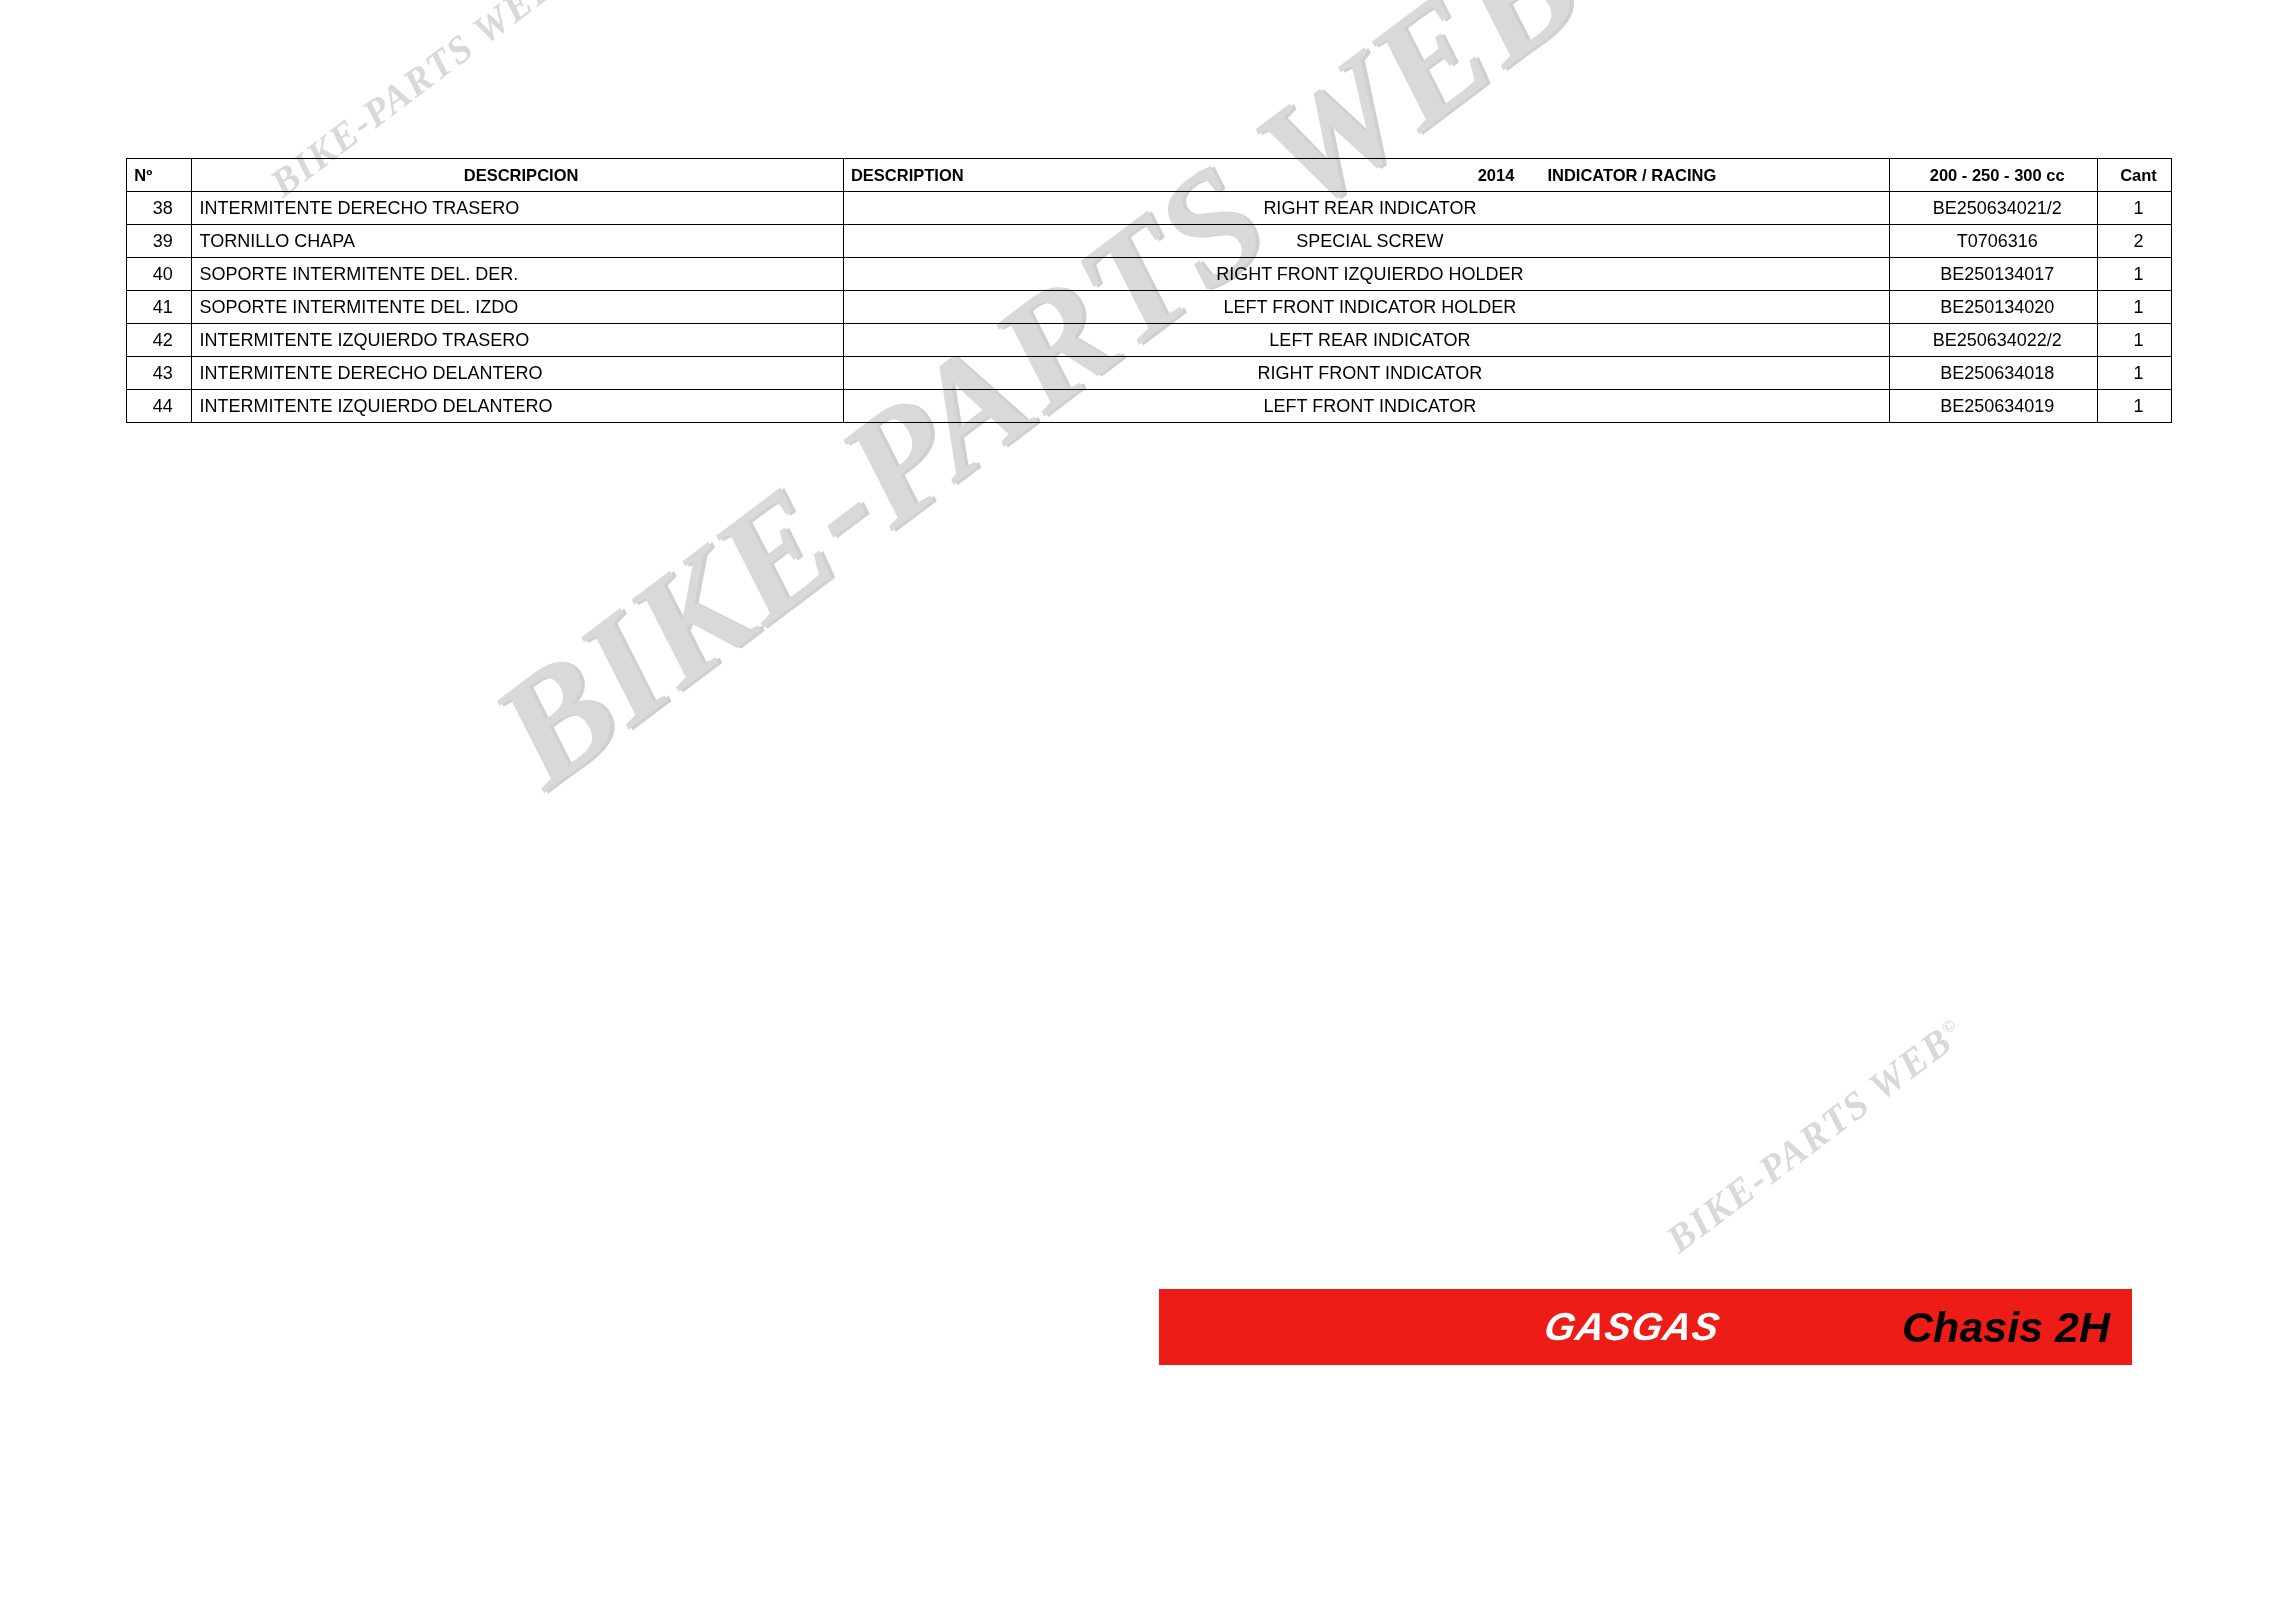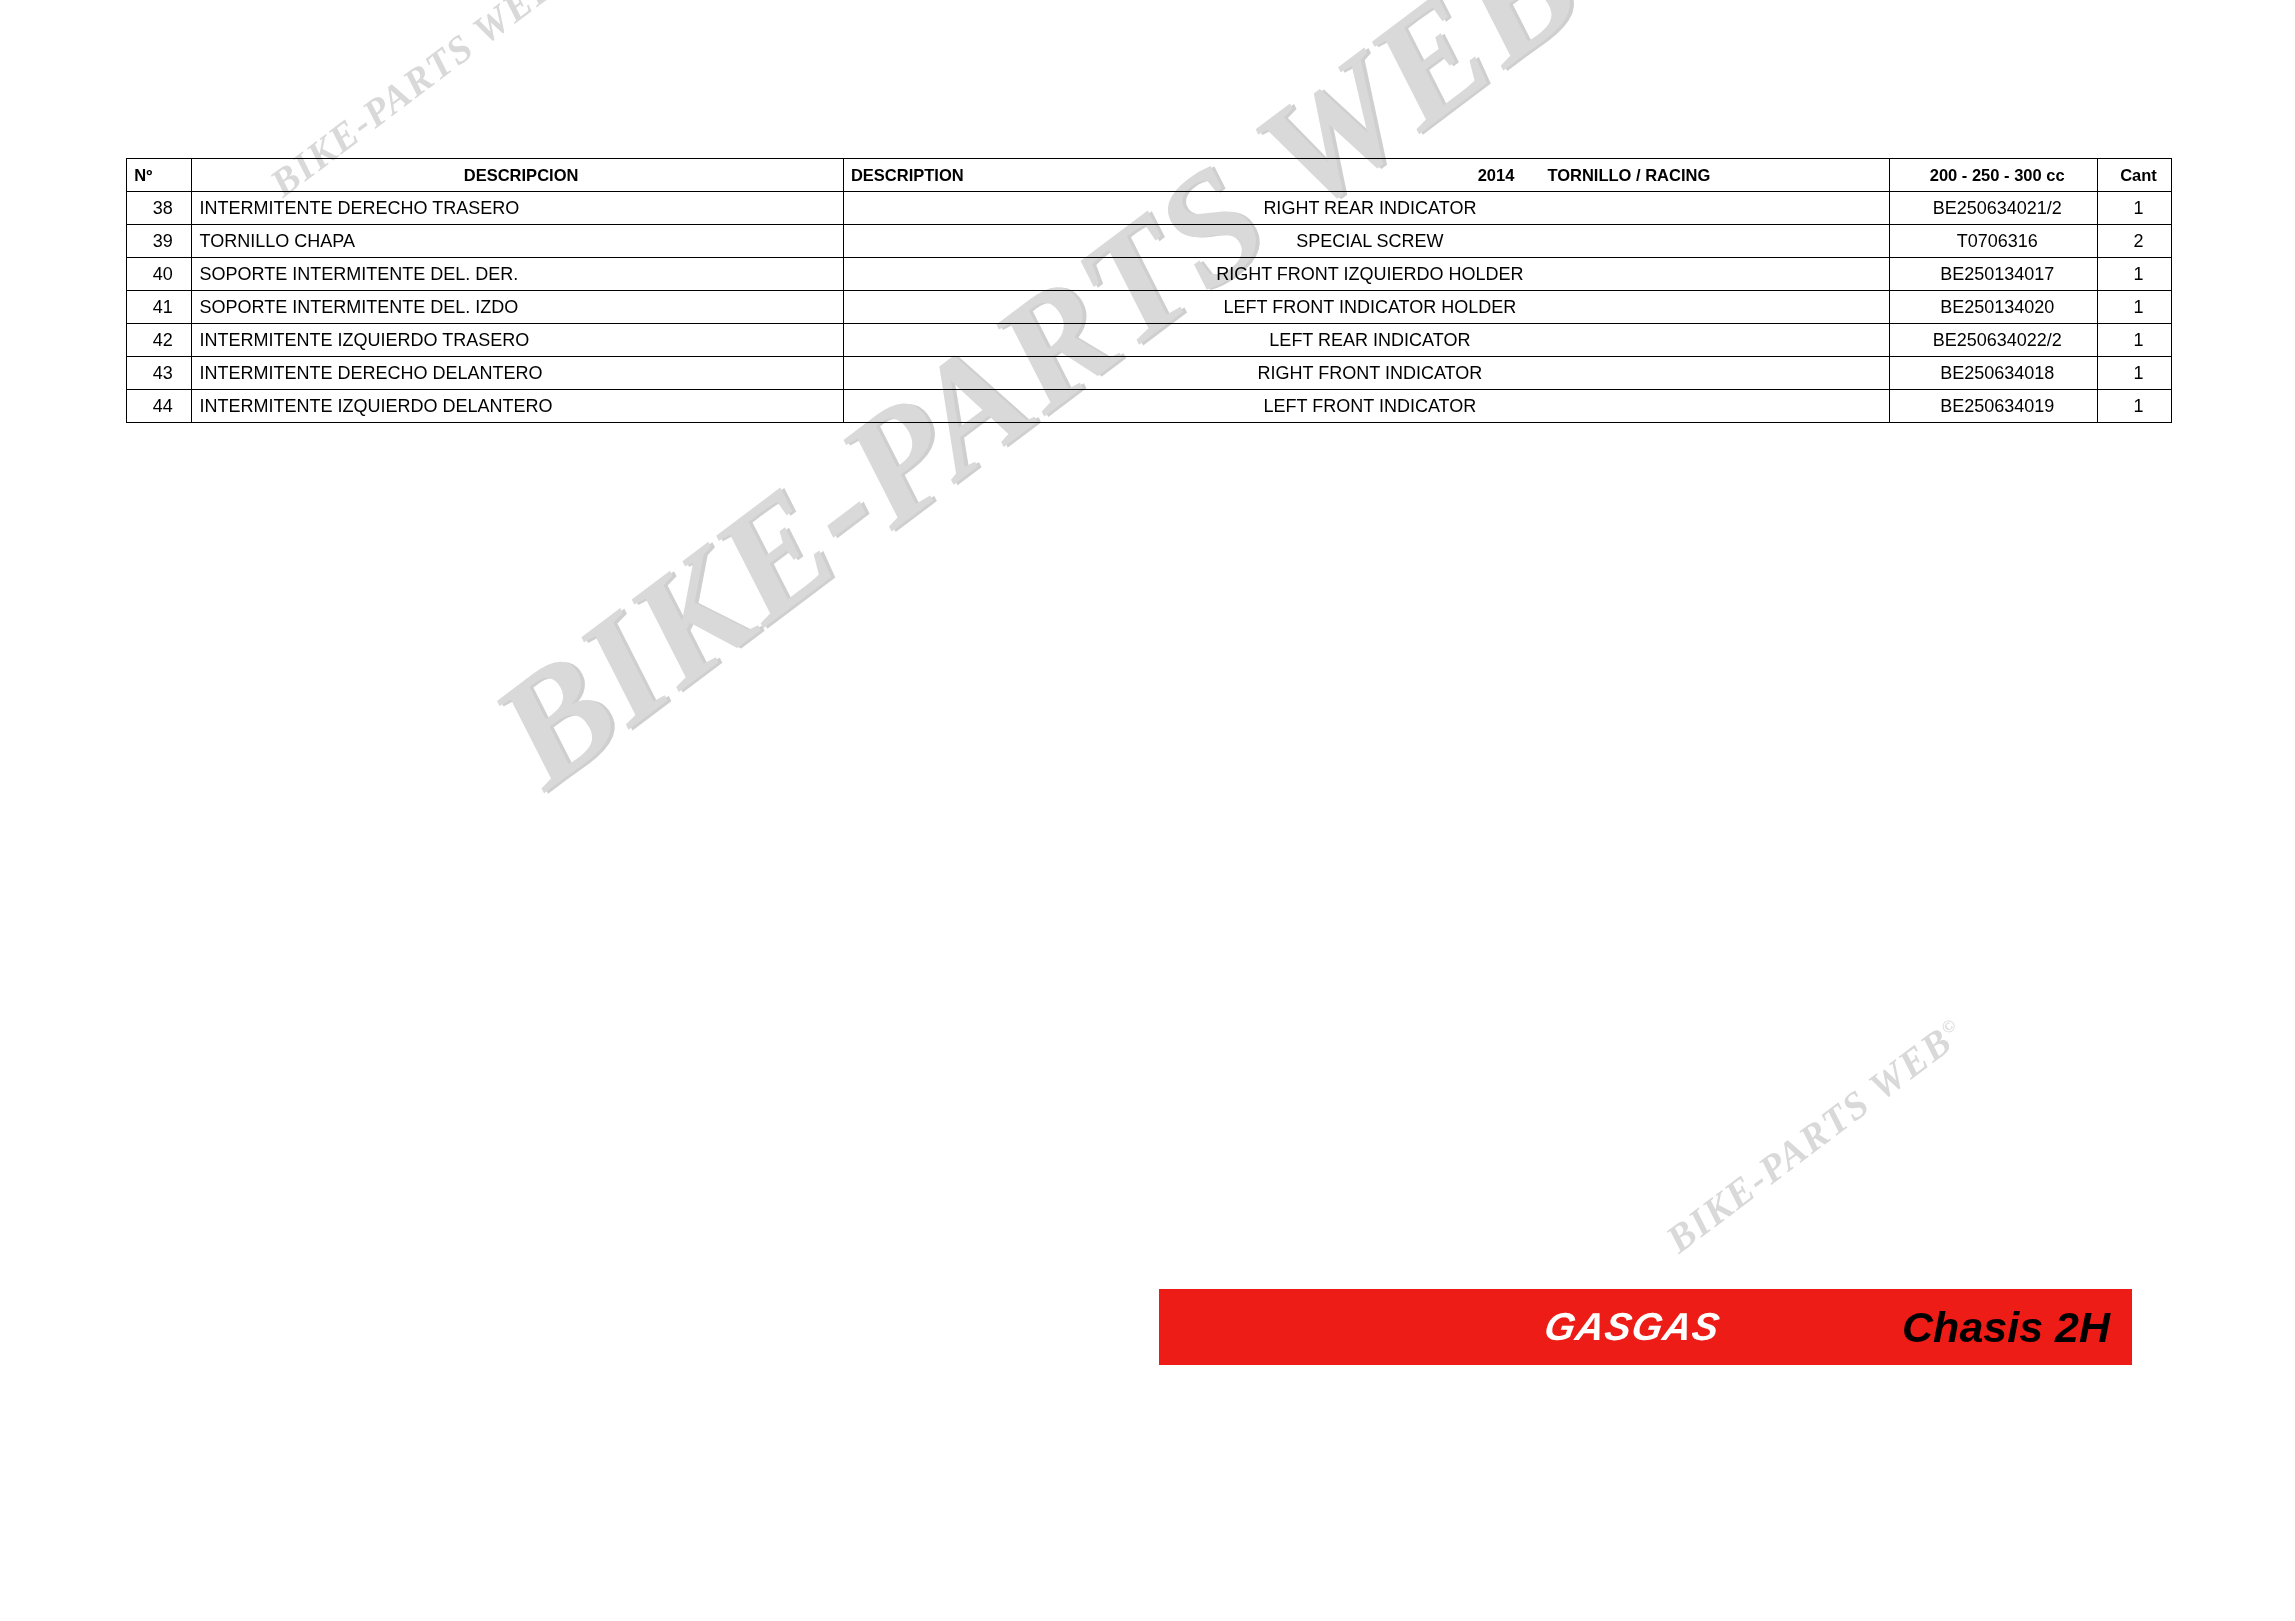--- a/index.html
+++ b/index.html
@@ -159,21 +159,21 @@
 <div class="parts-table-wrap">
   <table class="parts">
     <thead>
       <tr>
         <th class="col-no">Nº</th>
         <th class="col-desc-es">DESCRIPCION</th>
         <th class="col-desc-en">
           <span class="hdr-en-inner">
             <span class="en-label">DESCRIPTION</span>
             <span class="en-year">2014</span>
-            <span class="en-std">TORNILLO / RACING</span>
+            <span class="en-std">INDICATOR / RACING</span>
           </span>
         </th>
         <th class="col-ref">200 - 250 - 300 cc</th>
         <th class="col-cant">Cant</th>
       </tr>
     </thead>
     <tbody>
       <tr>
         <td class="col-no">38</td>
         <td class="col-desc-es">INTERMITENTE DERECHO TRASERO</td>

